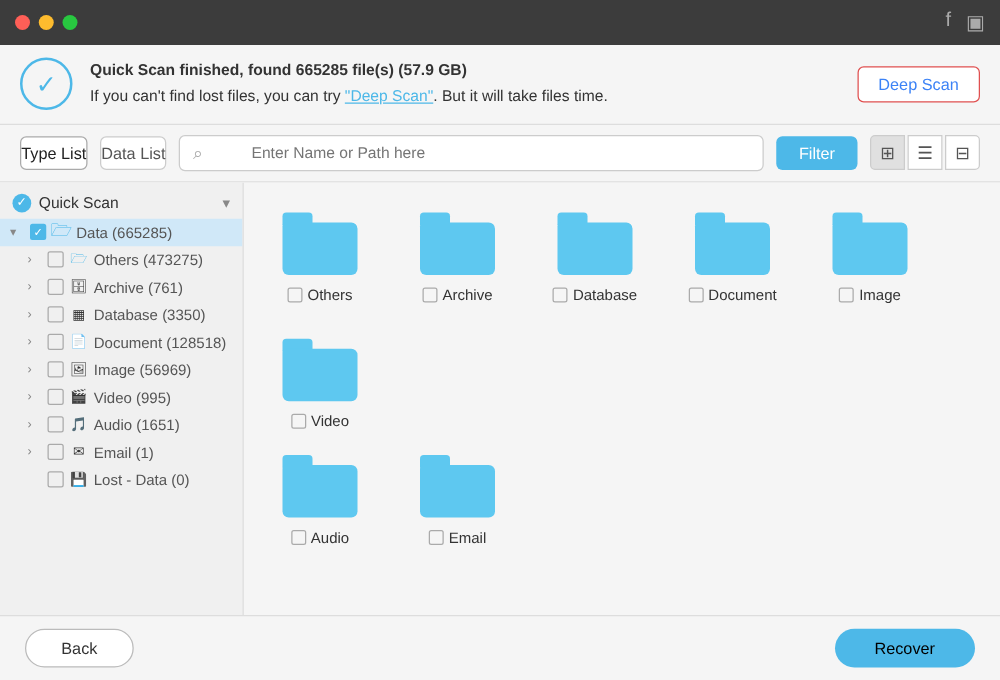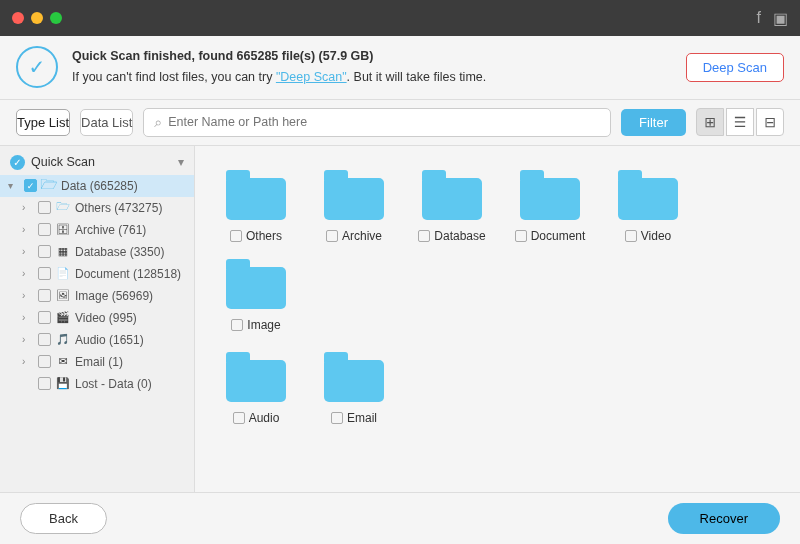--- a/index.html
+++ b/index.html
@@ -125,20 +125,21 @@
       padding: 5px 10px;
       gap: 6px;
     }
     .search-box input {
       border: none;
       outline: none;
       font-size: 12.5px;
       color: #999;
       width: 100%;
       background: transparent;
+      margin-left: 33px;
     }
     .search-icon-char { color: #aaa; font-size: 14px; }
     .filter-btn {
       background: #4db8e8;
       color: white;
       border: none;
       padding: 6px 18px;
       border-radius: 5px;
       font-size: 13px;
       cursor: pointer;
@@ -232,21 +233,21 @@
     }
 
     
     .file-grid {
       flex: 1;
       padding: 16px;
       overflow-y: auto;
     }
     .grid-row {
       display: flex;
-      gap: 8px;
+      gap: 20px;
       margin-bottom: 12px;
       flex-wrap: wrap;
     }
     .grid-item {
       display: flex;
       flex-direction: column;
       align-items: center;
       width: 90px;
     }
     .grid-item-inner {
@@ -518,34 +519,34 @@
 
       <div class="grid-item">
         <div class="grid-item-inner">
           <div class="folder-img">
             <div class="folder-tab"></div>
             <div class="folder-body"></div>
           </div>
         </div>
         <div class="grid-item-label-row">
           <div class="grid-item-checkbox"></div>
+          <span class="grid-item-name">Image</span>
+        </div>
+      </div>
+
+      <div class="grid-item">
+        <div class="grid-item-inner">
+          <div class="folder-img">
+            <div class="folder-tab"></div>
+            <div class="folder-body"></div>
+          </div>
+        </div>
+        <div class="grid-item-label-row">
+          <div class="grid-item-checkbox"></div>
           <span class="grid-item-name">Video</span>
-        </div>
-      </div>
-
-      <div class="grid-item">
-        <div class="grid-item-inner">
-          <div class="folder-img">
-            <div class="folder-tab"></div>
-            <div class="folder-body"></div>
-          </div>
-        </div>
-        <div class="grid-item-label-row">
-          <div class="grid-item-checkbox"></div>
-          <span class="grid-item-name">Image</span>
         </div>
       </div>
     </div>
 
     <div class="grid-row">
 
       <div class="grid-item">
         <div class="grid-item-inner">
           <div class="folder-img">
             <div class="folder-tab"></div>

